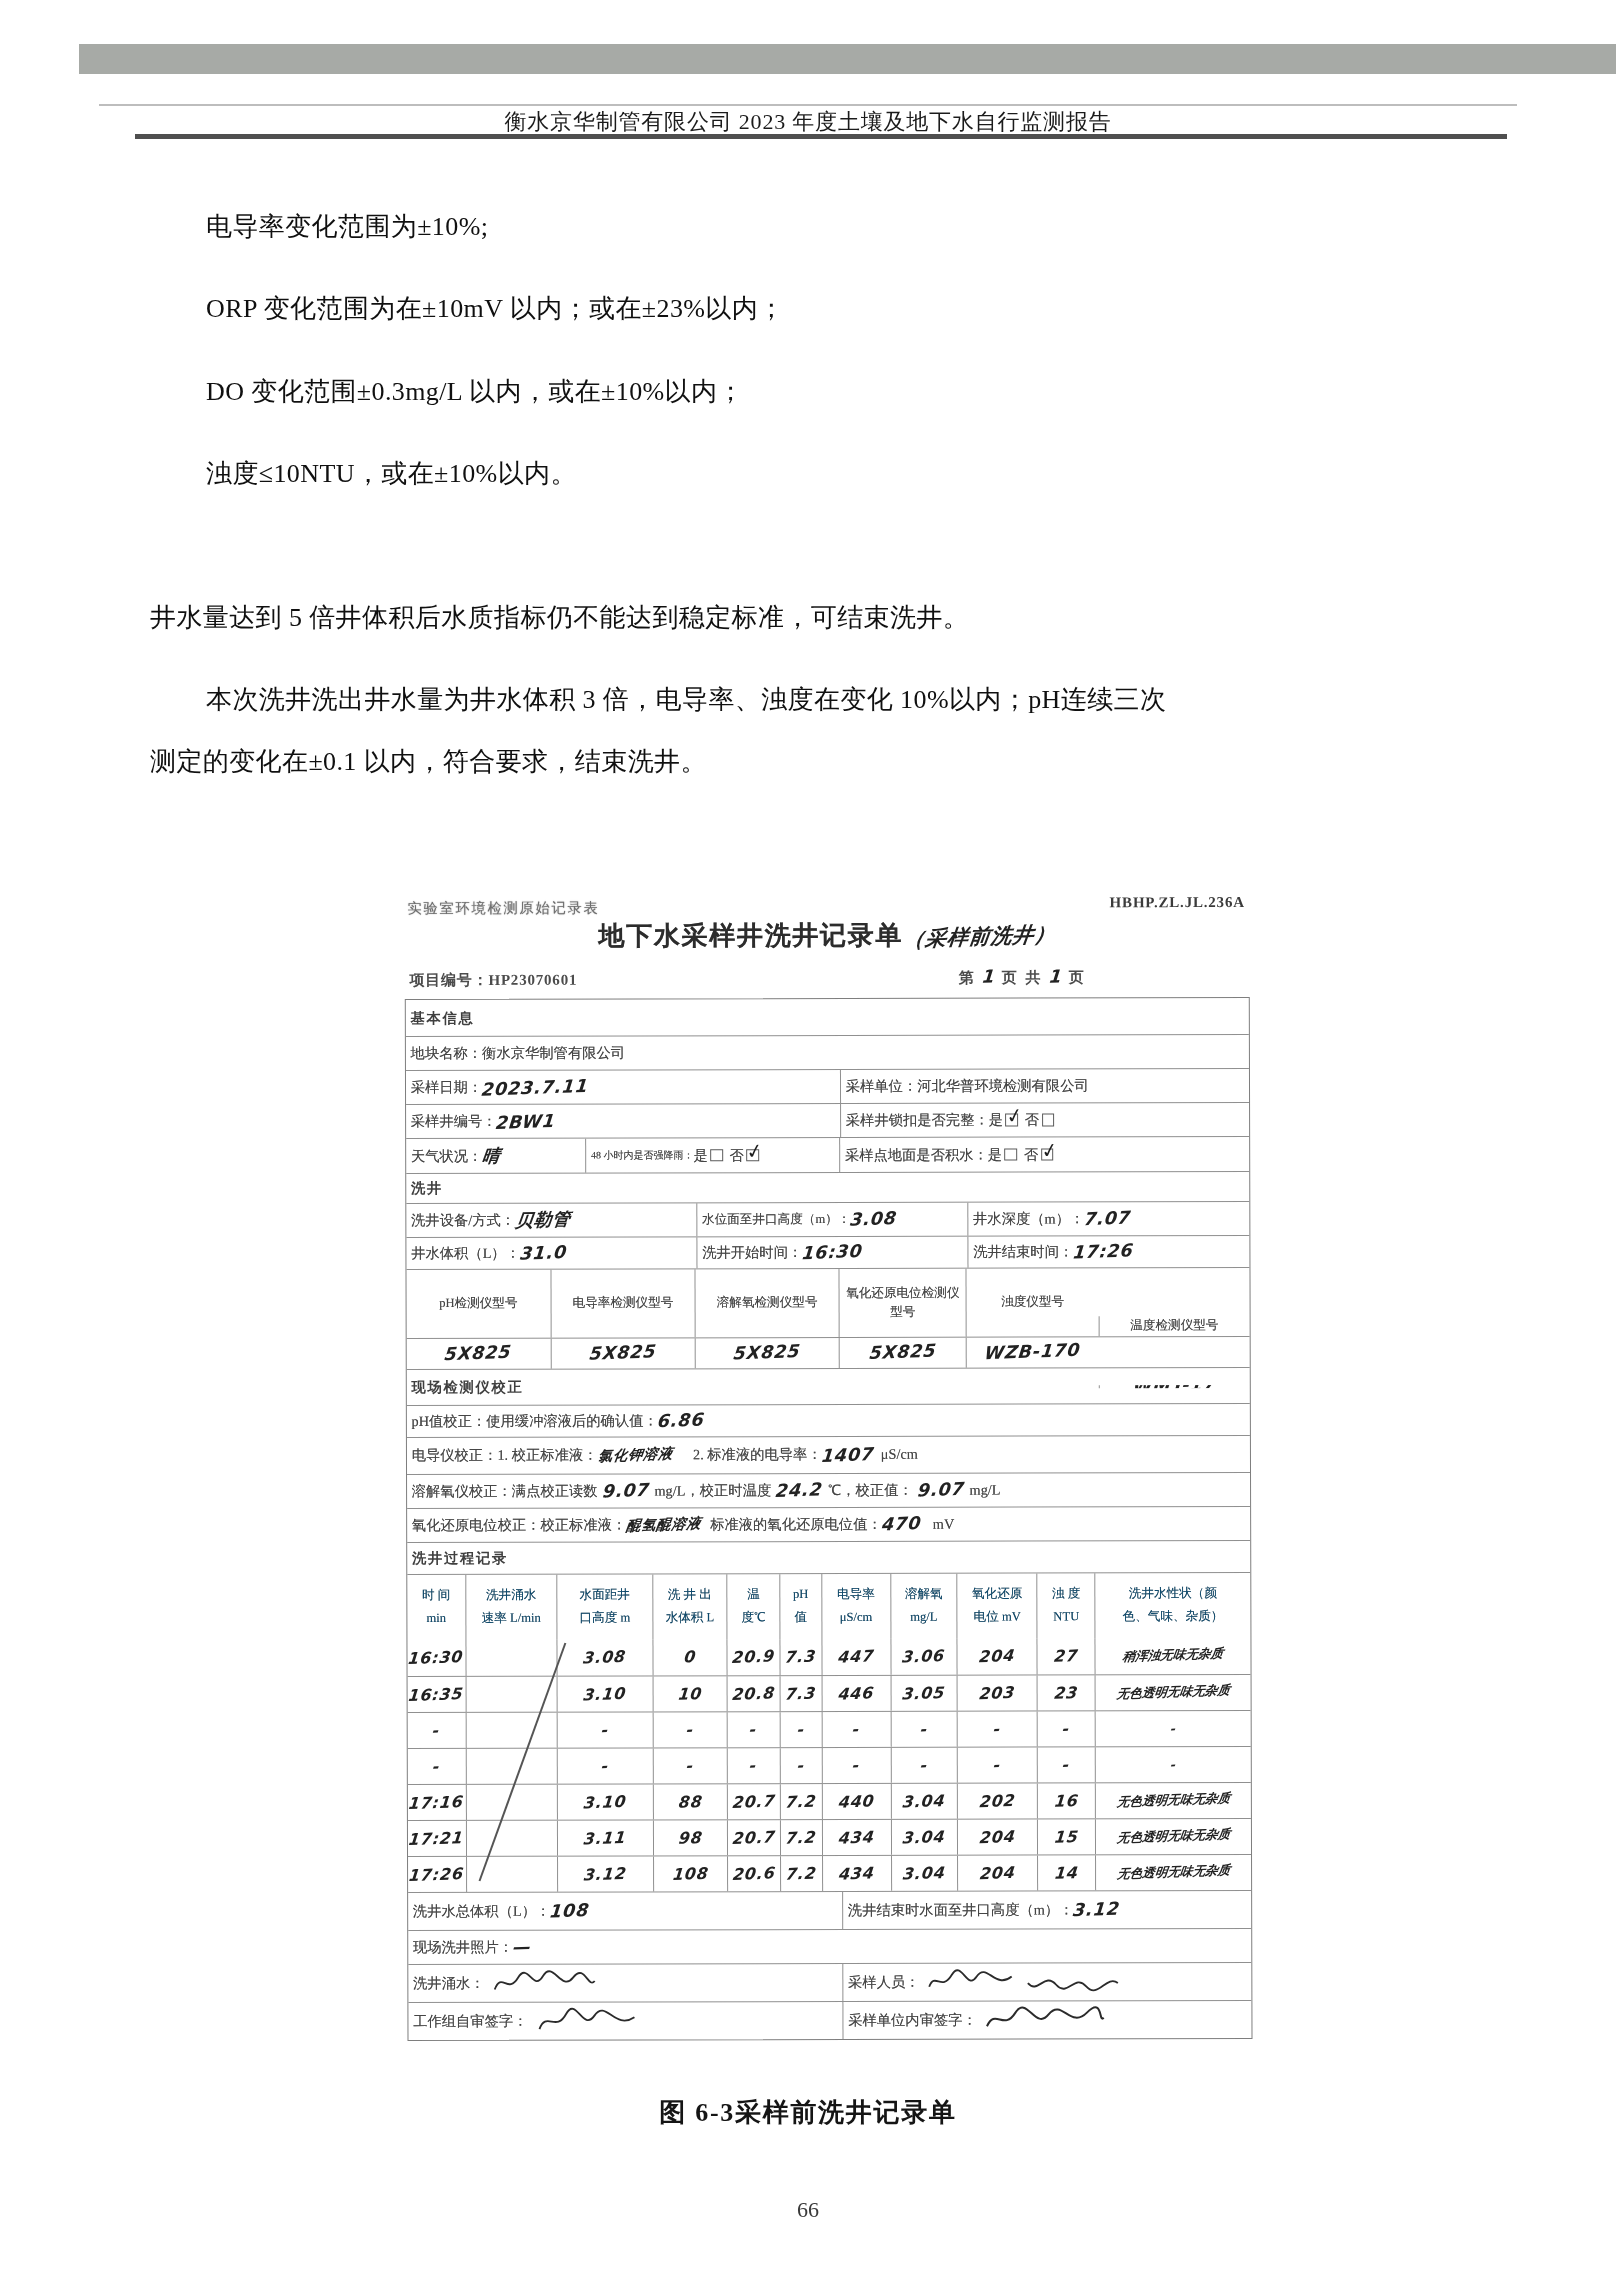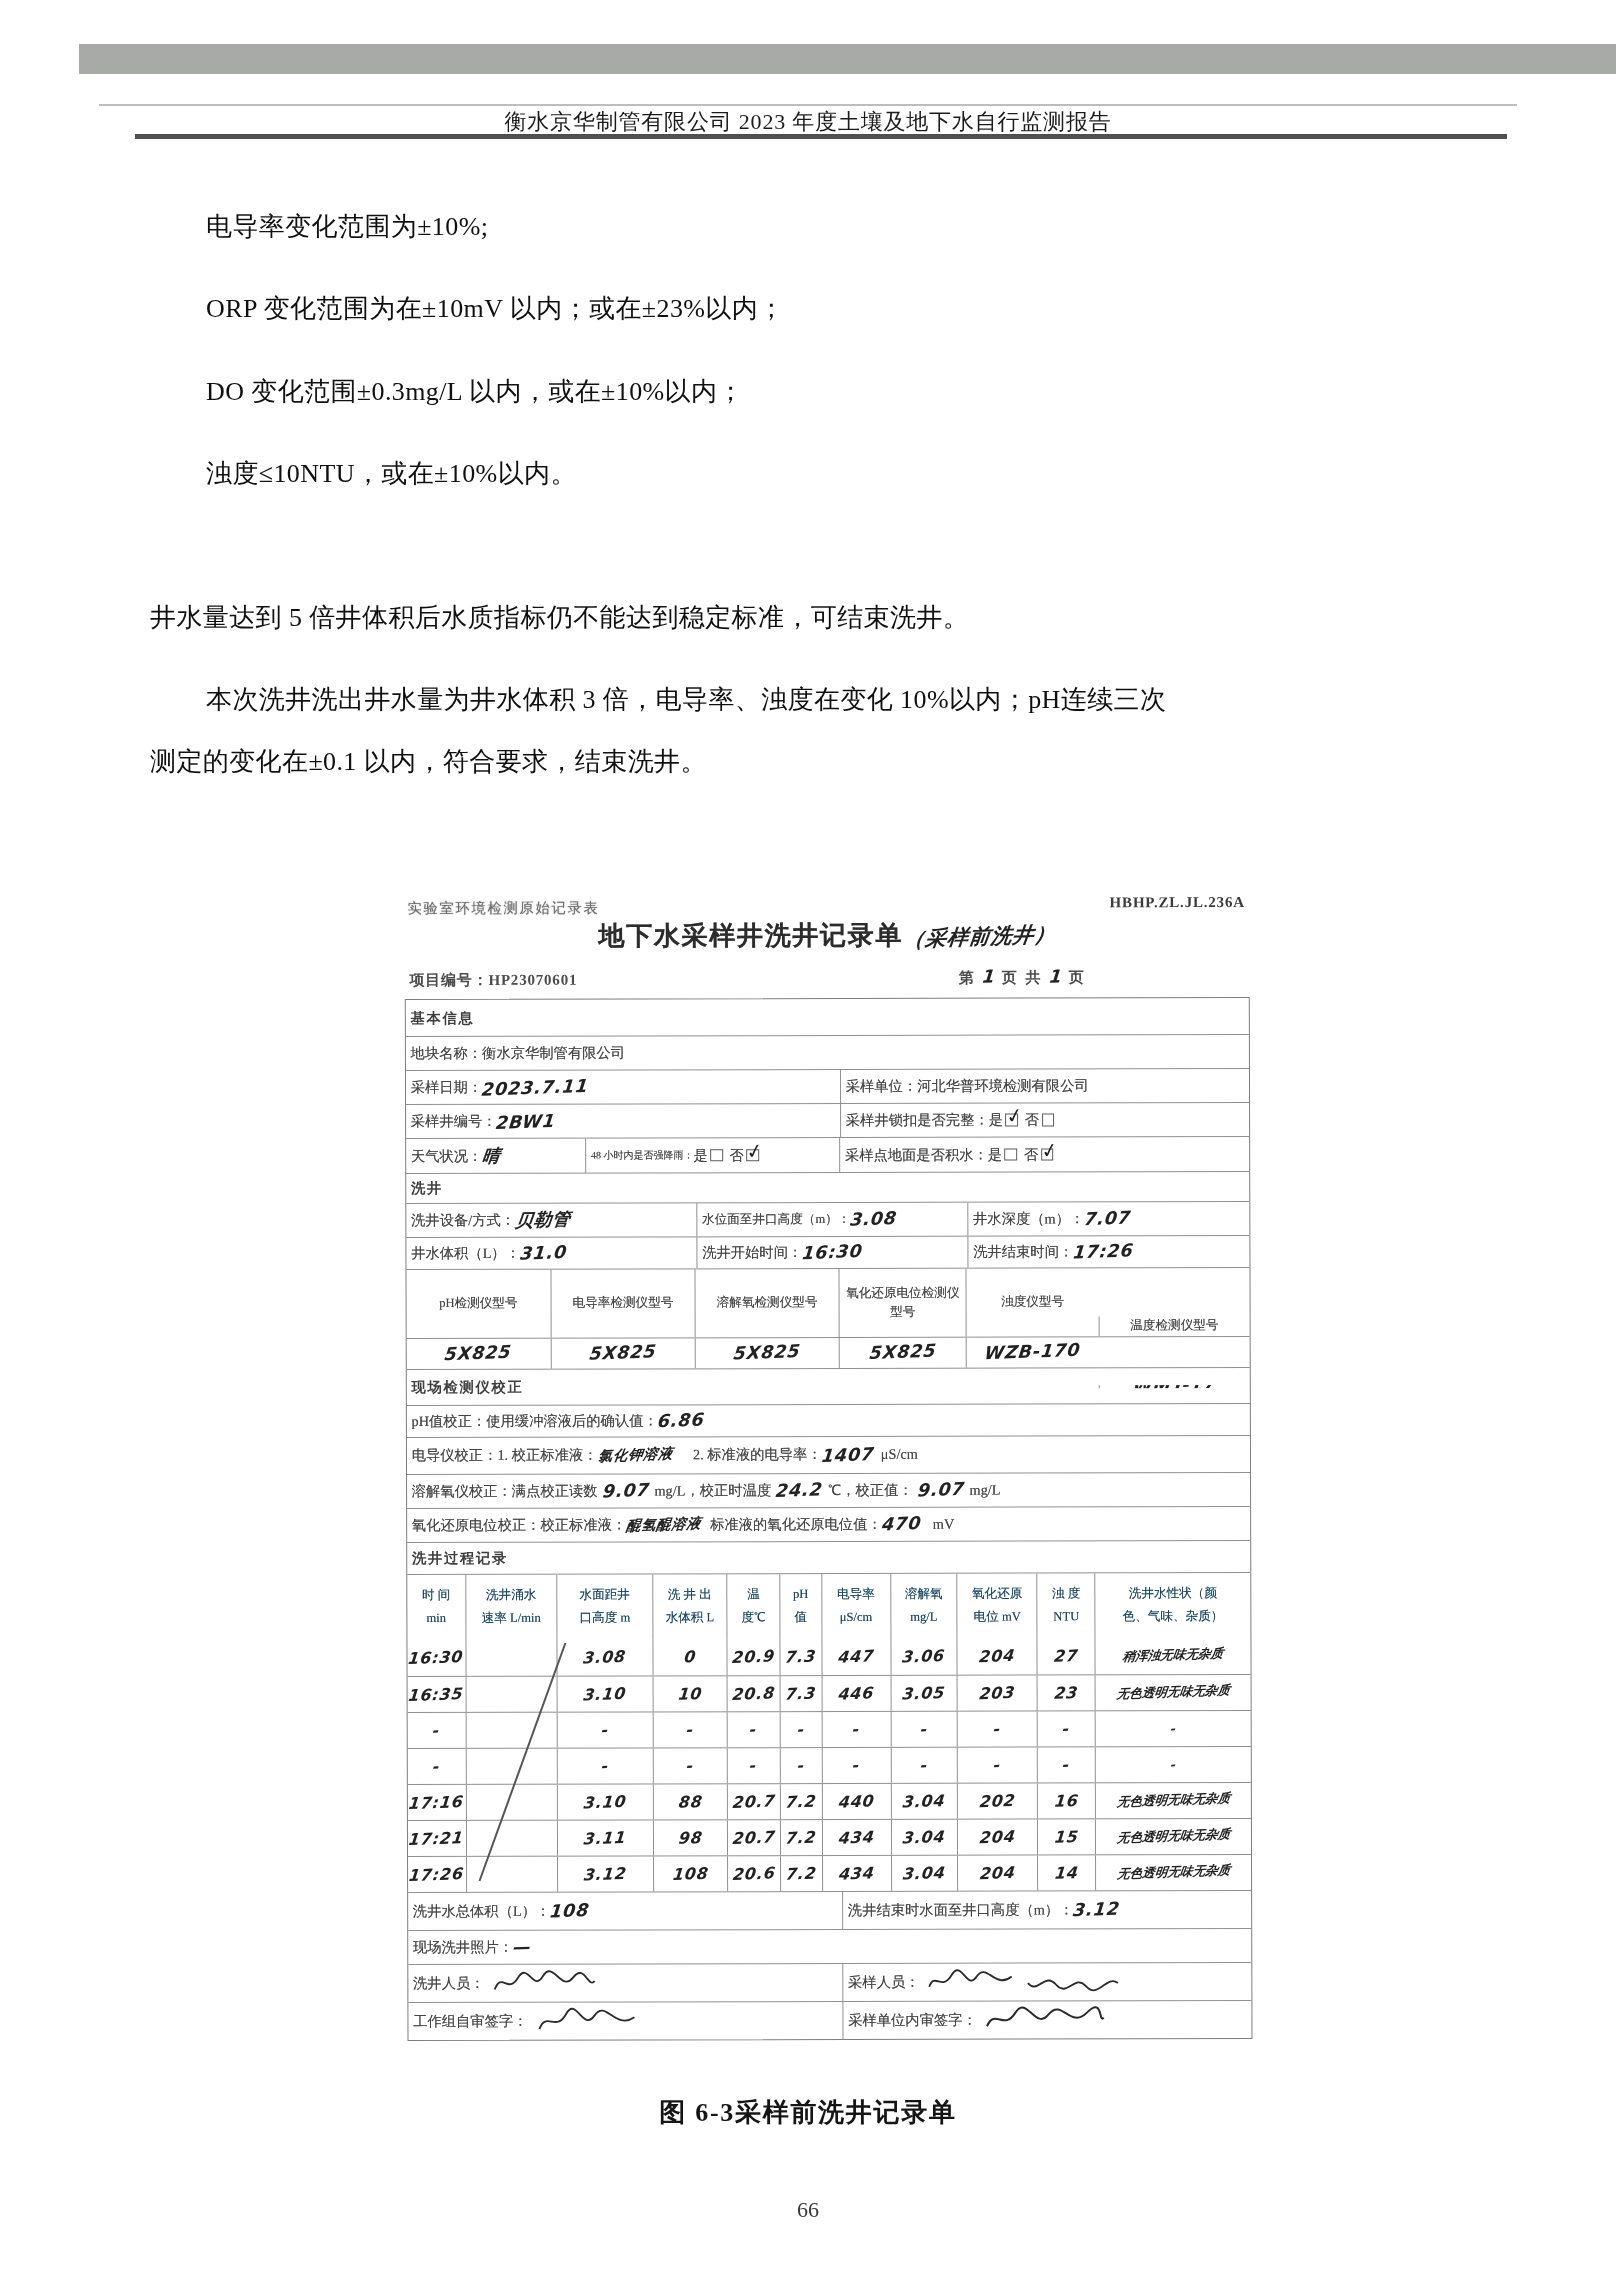--- a/index.html
+++ b/index.html
@@ -569,21 +569,21 @@
         </div>
       </div>
       <div class="frow h-photo">
         <div class="fc" style="flex:1">
           <span class="lab printed">现场洗井照片：</span>
           <span class="hw big">—</span>
         </div>
       </div>
       <div class="frow h-staff">
         <div class="fc w-half-l">
-          <span class="lab printed">洗井人员：</span>
+          <span class="lab printed">洗井涌水：</span>
           <svg class="sig" width="109" height="30" viewBox="0 0 130 36">
             <path d="M6 26 C14 4, 22 32, 34 12 S 52 30, 64 10 S 86 30, 100 12 S 118 26, 126 16" stroke="#2b2b2b" stroke-width="2.2" fill="none"></path>
           </svg>
         </div>
         <div class="fc w-half-r">
           <span class="lab printed">采样人员：</span>
           <svg class="sig" width="93" height="30" viewBox="0 0 110 36">
             <path d="M5 24 C12 6, 20 30, 32 10 S 50 30, 62 12 S 84 28, 104 12" stroke="#2b2b2b" stroke-width="2.2" fill="none"></path>
           </svg>
           <svg class="sig" width="101" height="30" viewBox="0 0 120 36">

